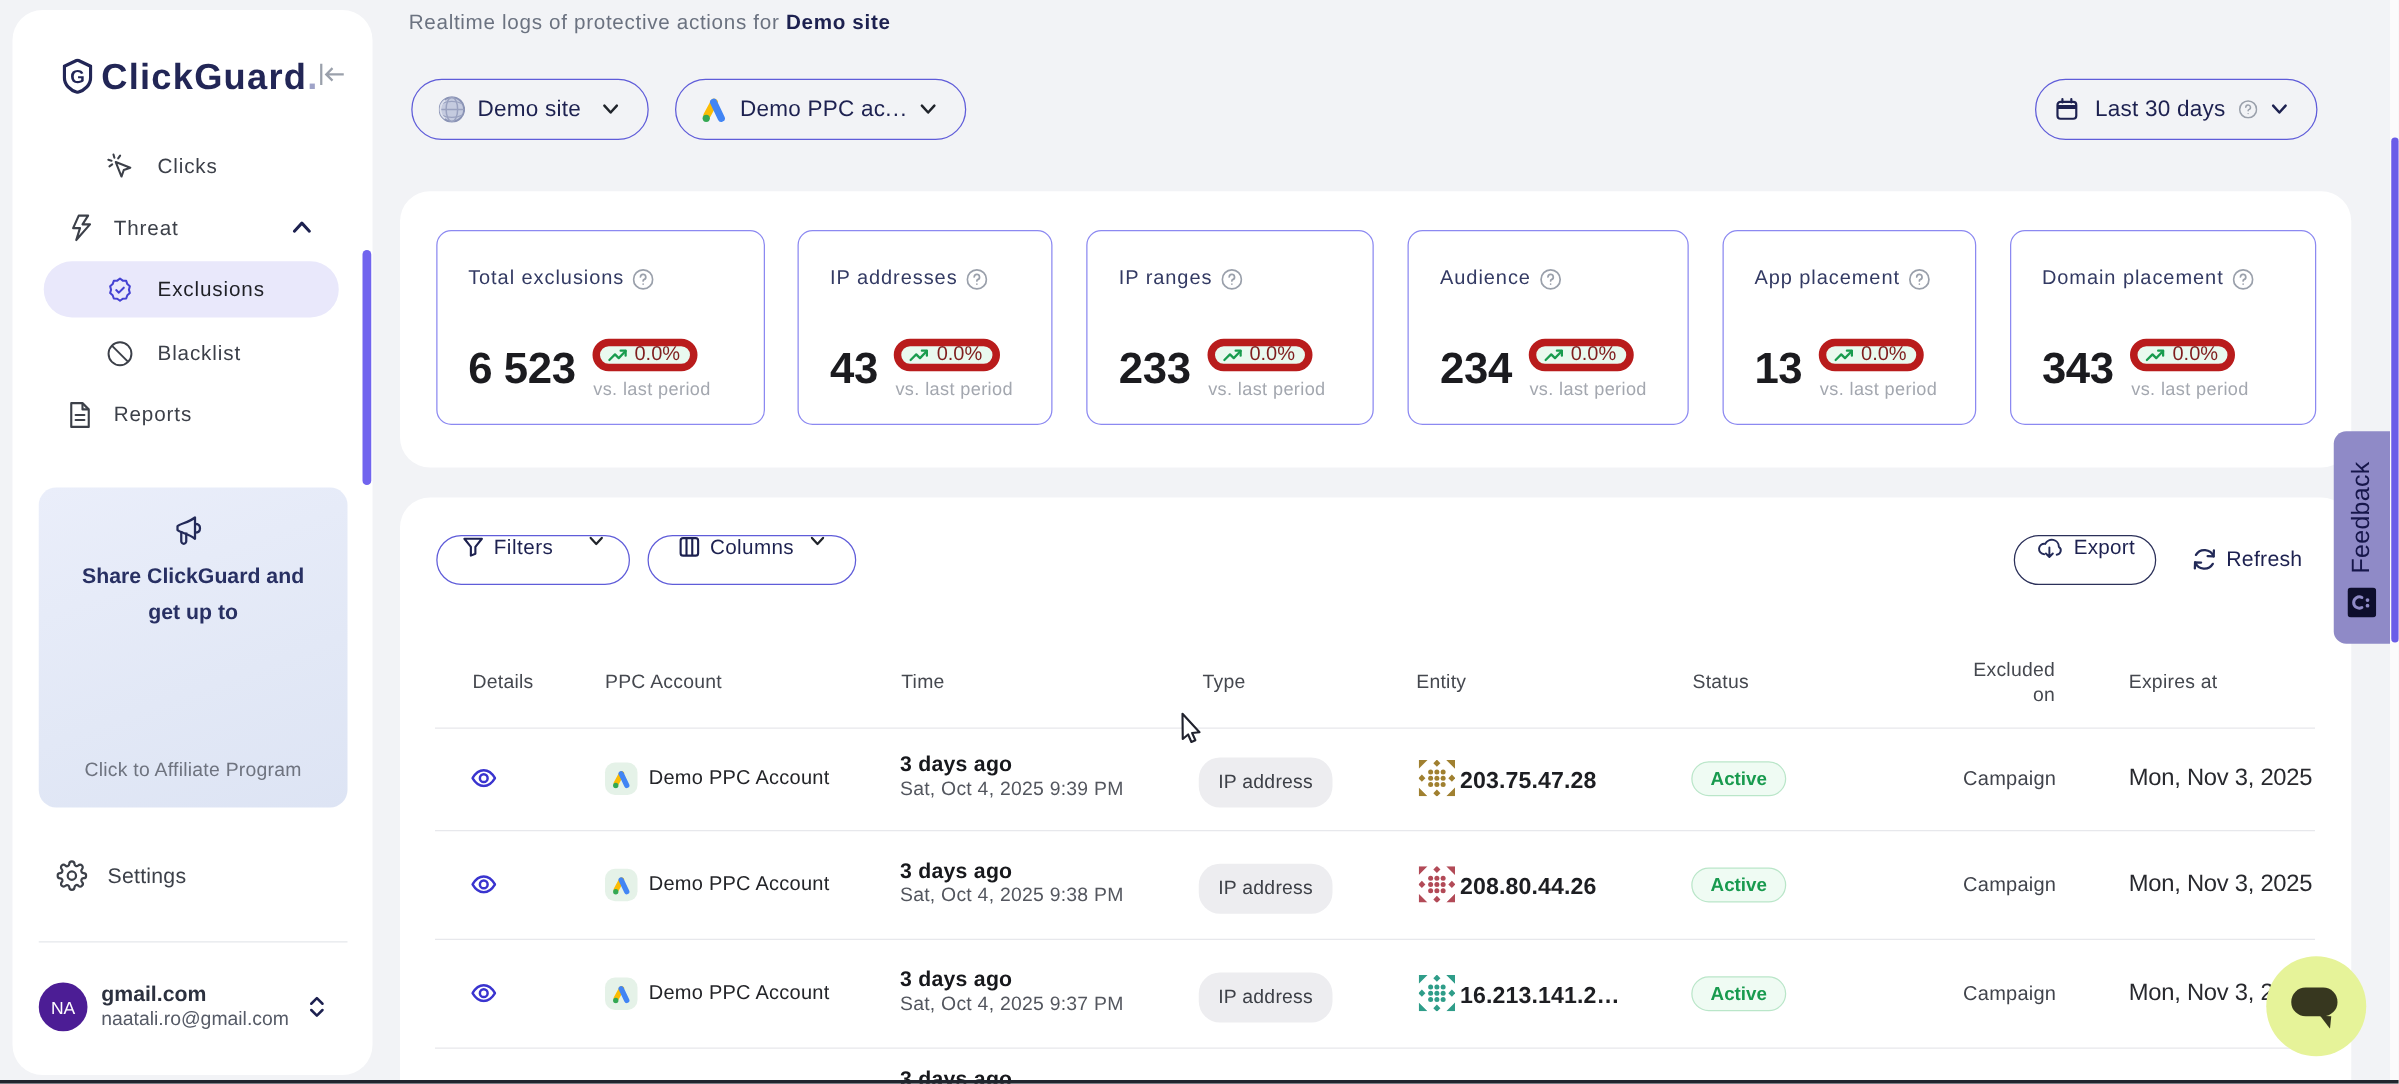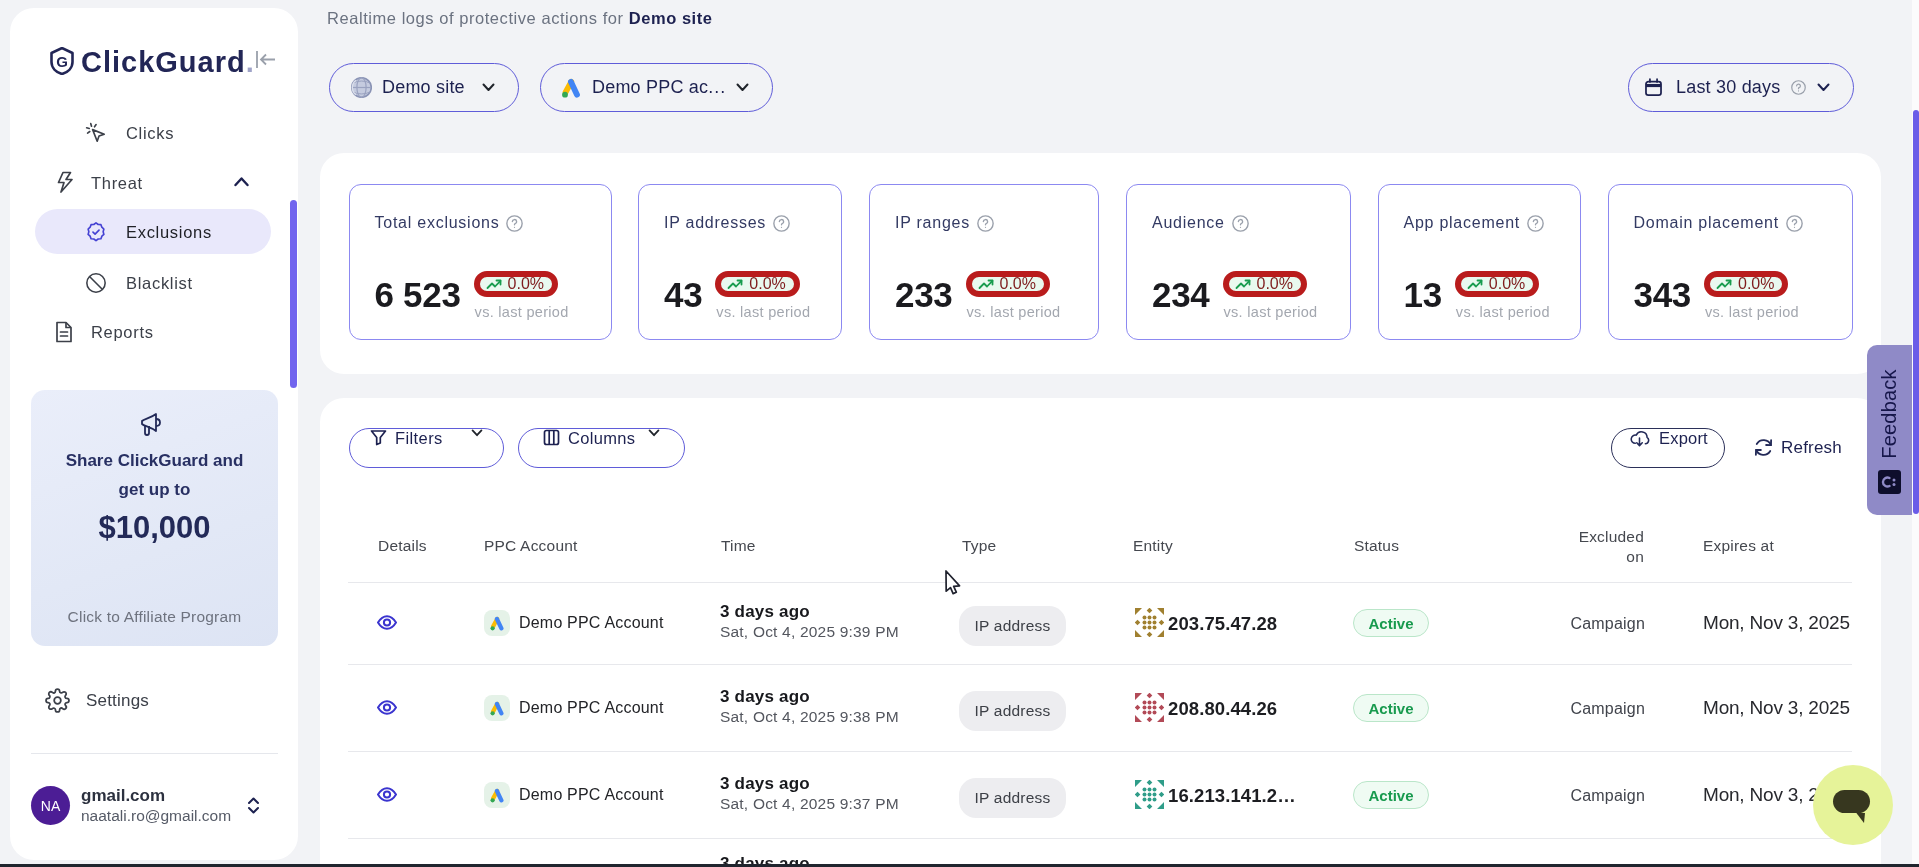--- a/index.html
+++ b/index.html
@@ -122,21 +122,20 @@
   <div id="side-scroll"></div>
 
   <div id="promo">
     <svg class="abs" style="left:108px;top:21px" width="28" height="27" viewBox="0 0 28 27" fill="none" stroke="#232a58" stroke-width="1.8" stroke-linejoin="round">
       <path d="M3 10 C5 8 12 7 17 3 V20 C12 16 5 15 3 13 Z"></path>
       <path d="M17 8 C20 8 21 9.5 21 11.5 C21 13.5 20 15 17 15"></path>
       <path d="M6 14 V22 C6 23 7 24 8 24 C9 24 10 23 10 22 V15"></path>
     </svg>
     <div class="line" style="margin-top:61px;">Share ClickGuard and</div>
     <div class="line" style="margin-top:9px;">get up to</div>
-    <div style="margin-top:10px;font-size:31px;font-weight:bold;color:#232a58;">$10,000</div>
     <div style="position:absolute;left:0;width:100%;top:218px;font-size:15.5px;color:#6e737f;letter-spacing:.2px;">Click to Affiliate Program</div>
   </div>
 
   <svg class="abs" style="left:35px;top:680px" width="25" height="25" viewBox="0 0 24 24" fill="none" stroke="#3c4049" stroke-width="1.7" stroke-linecap="round" stroke-linejoin="round">
     <circle cx="12" cy="12" r="3.2"></circle>
     <path d="M19.4 15a1.7 1.7 0 0 0 .34 1.87l.06.06a2 2 0 1 1-2.83 2.83l-.06-.06a1.7 1.7 0 0 0-1.87-.34 1.7 1.7 0 0 0-1 1.51V21a2 2 0 1 1-4 0v-.09A1.7 1.7 0 0 0 9 19.4a1.7 1.7 0 0 0-1.87.34l-.06.06a2 2 0 1 1-2.83-2.83l.06-.06a1.7 1.7 0 0 0 .34-1.87 1.7 1.7 0 0 0-1.51-1H3a2 2 0 1 1 0-4h.09A1.7 1.7 0 0 0 4.6 9a1.7 1.7 0 0 0-.34-1.87l-.06-.06a2 2 0 1 1 2.83-2.83l.06.06a1.7 1.7 0 0 0 1.87.34H9a1.7 1.7 0 0 0 1-1.51V3a2 2 0 1 1 4 0v.09a1.7 1.7 0 0 0 1 1.51 1.7 1.7 0 0 0 1.87-.34l.06-.06a2 2 0 1 1 2.83 2.83l-.06.06a1.7 1.7 0 0 0-.34 1.87V9a1.7 1.7 0 0 0 1.51 1H21a2 2 0 1 1 0 4h-.09a1.7 1.7 0 0 0-1.51 1z"></path>
   </svg>
   <div class="abs" style="left:76px;top:683px;font-size:17px;color:#3c4049;letter-spacing:.2px;">Settings</div>
 
   <div class="abs" style="left:21px;top:745px;width:247px;height:1px;background:#e5e7ec;"></div>

